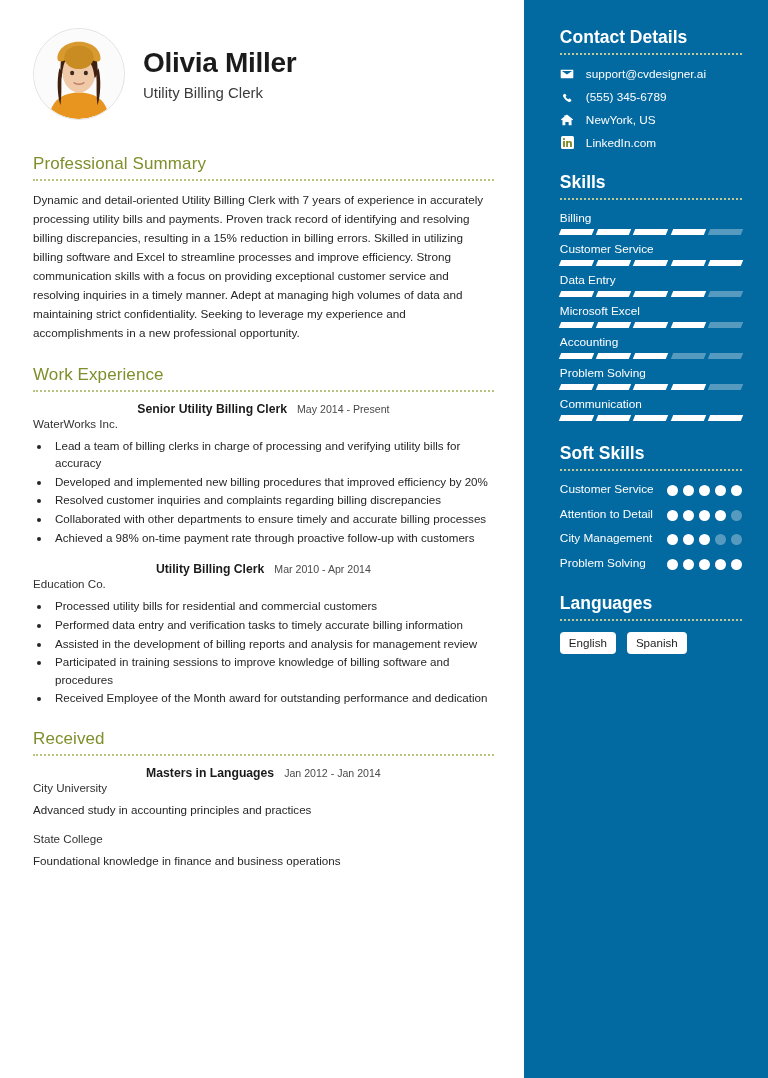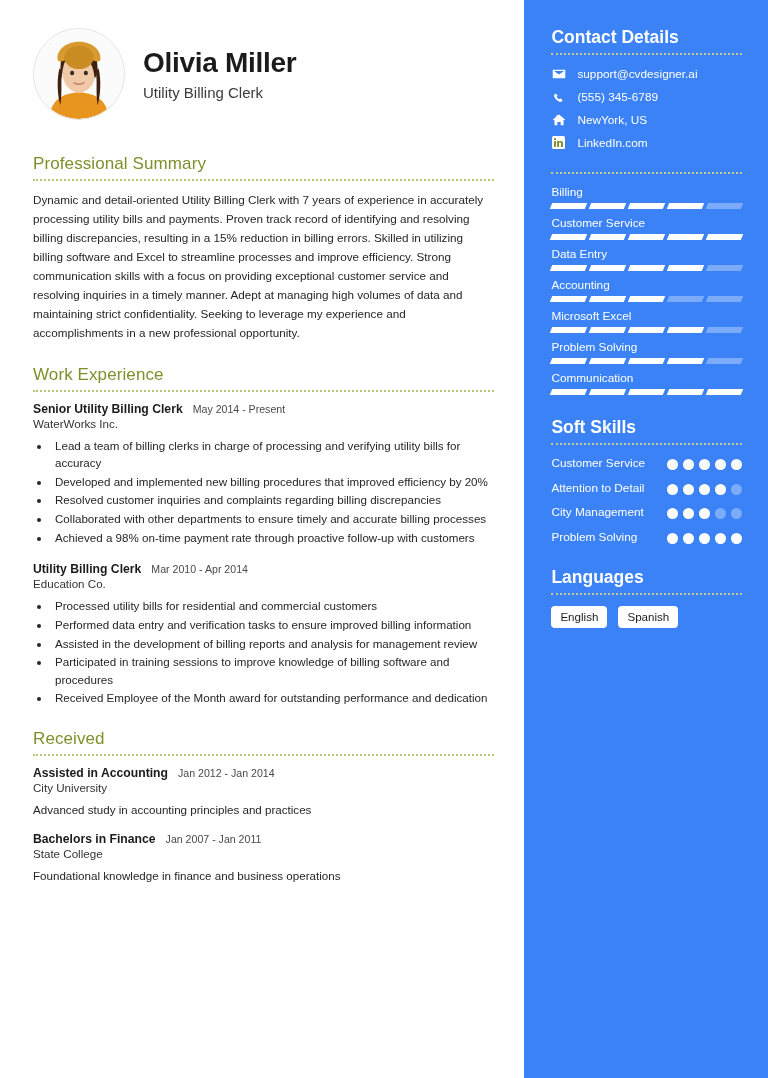--- a/index.html
+++ b/index.html
@@ -25,34 +25,34 @@
   .role { font-size: 15px; color: #3b3b3b; margin-top: 4px; }
 
   .section { margin-bottom: 22px; }
   .sec-title {
     font-size: 17px; font-weight: normal; color: #7f8f2b;
     letter-spacing: 0.1px; padding-bottom: 5px;
   }
   .dash { border-bottom: 2px dotted #b9c37d; margin-bottom: 10px; }
 
   .summary { font-size: 11.7px; line-height: 1.62; color: #262626; text-align: left; }
-  .entry-top { display: flex; justify-content: flex-start; align-items: baseline; gap: 10px; }
+  .entry-top { display: flex; justify-content: center; align-items: baseline; gap: 10px; }
   .entry-title { font-size: 12.2px; font-weight: bold; color: #1b1b1b; }
   .entry-date { font-size: 10.6px; color: #4a4a4a; white-space: nowrap; }
   .entry-org { font-size: 11.6px; color: #333; margin-top: 1px; }
   .bullets { margin: 7px 0 0 18px; }
   .bullets li { font-size: 11.6px; line-height: 1.52; color: #262626; margin-bottom: 1px; padding-left: 4px; }
   .entry-desc { font-size: 11.6px; color: #262626; margin-top: 7px; line-height: 1.5; }
   .exp-block { margin-bottom: 16px; }
   .edu-block { margin-bottom: 14px; }
 
   
   .sidebar {
-    width: 260px; background: #3b82f6; color: #ffffff;
-    padding: 27px 26px 0 27px;
+    width: 260px; background: #0369a1; color: #ffffff;
+    padding: 27px 26px 0 36px;
   }
   .sb-title { font-size: 17.5px; font-weight: bold; color: #ffffff; padding-bottom: 5px; }
   .sb-dash { border-bottom: 2px dotted #c3cb94; margin-bottom: 11px; }
   .sb-section { margin-bottom: 22px; }
 
   .contact-row { display: flex; align-items: center; gap: 11px; margin-bottom: 8px; }
   .ci { width: 15px; height: 15px; flex: none; display: flex; align-items: center; justify-content: center; }
   .ci svg { display: block; fill: #ffffff; }
   .contact-text { font-size: 11.8px; color: #ffffff; }
 
@@ -138,46 +138,42 @@
             </ul>
           </div>
           <div class="exp-block">
             <div class="entry-top">
        <div class="entry-title">Utility Billing Clerk</div>
        <div class="entry-date">Mar 2010 - Apr 2014</div>
      </div>
      <div class="entry-org">Education Co.</div>
      <ul class="bullets">
               <li>Processed utility bills for residential and commercial customers</li>
-              <li>Performed data entry and verification tasks to ensure improved billing information</li>
+              <li>Performed data entry and verification tasks to timely accurate billing information</li>
               <li>Assisted in the development of billing reports and analysis for management review</li>
               <li>Participated in training sessions to improve knowledge of billing software and procedures</li>
               <li>Received Employee of the Month award for outstanding performance and dedication</li>
             </ul>
           </div>
         </div>
     </div>
 
     <div class="section">
       <div class="sec-title">Received</div>
       <div class="dash"></div>
       <div id="edu-list">
           <div class="edu-block">
             <div class="entry-top">
-       <div class="entry-title">Assisted in Accounting</div>
+       <div class="entry-title">Masters in Languages</div>
        <div class="entry-date">Jan 2012 - Jan 2014</div>
      </div>
      <div class="entry-org">City University</div>
      <div class="entry-desc">Advanced study in accounting principles and practices</div>
           </div>
           <div class="edu-block">
-            <div class="entry-top">
-       <div class="entry-title">Bachelors in Finance</div>
-       <div class="entry-date">Jan 2007 - Jan 2011</div>
-     </div>
      <div class="entry-org">State College</div>
      <div class="entry-desc">Foundational knowledge in finance and business operations</div>
           </div>
         </div>
     </div>
 
   </div>
 
   <div class="sidebar">
 
@@ -220,20 +216,21 @@
                   <path d="M6.4 6.2h2.1v1c.4-.7 1.2-1.2 2.2-1.2 1.7 0 2.7 1 2.7 3v4.4h-2.2V9.5c0-1-.4-1.6-1.3-1.6s-1.4.6-1.4 1.6v3.9H6.4z"></path>
                 </g>
               </svg>
             </span>
      <span class="contact-text">LinkedIn.com</span>
           </div>
         </div>
     </div>
 
     <div class="sb-section">
+      <div class="sb-title">Skills</div>
       <div class="sb-dash"></div>
       <div id="skills-list">
           <div class="skill-item">
             <div class="skill-name">Billing</div>
      <div class="bar">
               <span class="seg on"></span>
               <span class="seg on"></span>
               <span class="seg on"></span>
               <span class="seg on"></span>
               <span class="seg "></span>
@@ -253,36 +250,36 @@
             <div class="skill-name">Data Entry</div>
      <div class="bar">
               <span class="seg on"></span>
               <span class="seg on"></span>
               <span class="seg on"></span>
               <span class="seg on"></span>
               <span class="seg "></span>
             </div>
           </div>
           <div class="skill-item">
+            <div class="skill-name">Microsoft Excel</div>
+     <div class="bar">
+              <span class="seg on"></span>
+              <span class="seg on"></span>
+              <span class="seg on"></span>
+              <span class="seg on"></span>
+              <span class="seg "></span>
+            </div>
+          </div>
+          <div class="skill-item">
             <div class="skill-name">Accounting</div>
      <div class="bar">
               <span class="seg on"></span>
               <span class="seg on"></span>
               <span class="seg on"></span>
               <span class="seg "></span>
-              <span class="seg "></span>
-            </div>
-          </div>
-          <div class="skill-item">
-            <div class="skill-name">Microsoft Excel</div>
-     <div class="bar">
-              <span class="seg on"></span>
-              <span class="seg on"></span>
-              <span class="seg on"></span>
-              <span class="seg on"></span>
               <span class="seg "></span>
             </div>
           </div>
           <div class="skill-item">
             <div class="skill-name">Problem Solving</div>
      <div class="bar">
               <span class="seg on"></span>
               <span class="seg on"></span>
               <span class="seg on"></span>
               <span class="seg on"></span>

